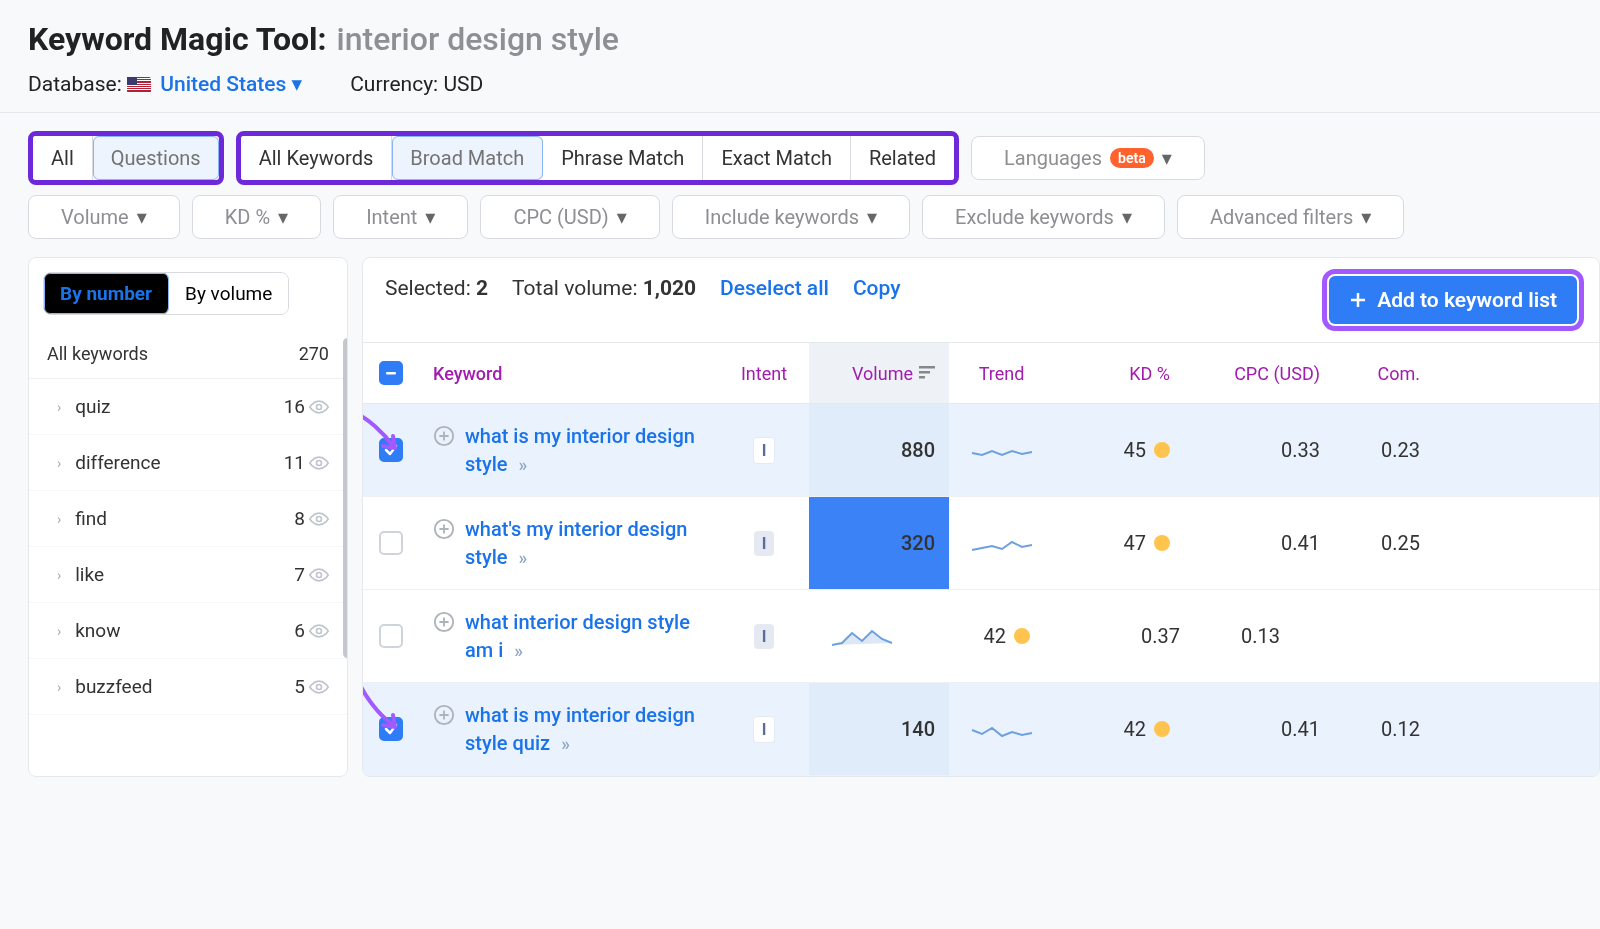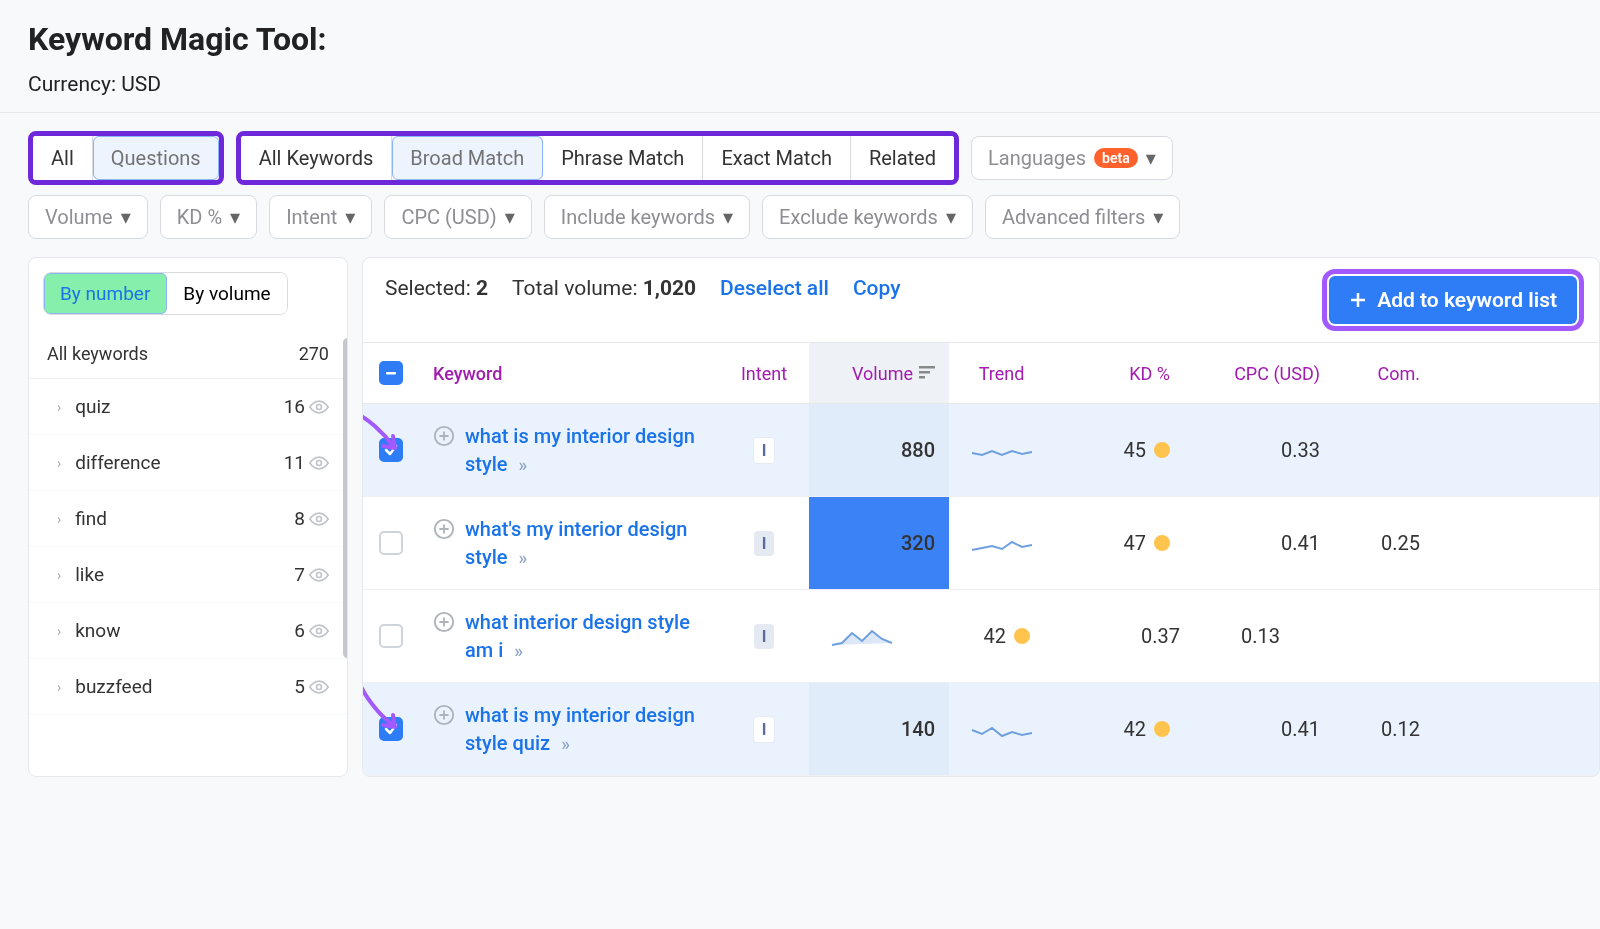--- a/index.html
+++ b/index.html
@@ -12,30 +12,30 @@
 .flag { display: inline-block; width: 24px; height: 16px; background: linear-gradient(#b22234 0 7%, #fff 7% 14%, #b22234 14% 21%, #fff 21% 28%, #b22234 28% 35%, #fff 35% 42%, #b22234 42% 49%, #fff 49% 56%, #b22234 56% 63%, #fff 63% 70%, #b22234 70% 77%, #fff 77% 84%, #b22234 84% 91%, #fff 91% 100%); position: relative; border-radius: 2px; vertical-align: middle; margin-right: 4px; }
 .flag::after { content:""; position:absolute; top:0; left:0; width:10px; height:8px; background:#3c3b6e; }
 .db-link { color: #1a73e8; font-weight: 500; cursor: pointer; }
 .chev { color: #1a73e8; }
 .hr { height: 1px; background: #e6e8ec; border: none; }
 .filter-bar { padding: 18px 28px 10px; display: flex; flex-wrap: wrap; gap: 12px; align-items: center; }
 .seg { display: inline-flex; border: 5px solid #6d28d9; border-radius: 8px; overflow: hidden; background: #fff; align-items: center; }
 .seg-btn { padding: 10px 18px; font-size: 20px; color: #333; background: #fff; border: none; border-right: 1px solid #d7dbe0; cursor: pointer; }
 .seg-btn:last-child { border-right: none; }
 .seg-btn.active { background: #eef4fe; color: #737373; outline: 1.5px solid #8bb4f7; outline-offset: -1.5px; border-radius: 6px; }
-.pill { display: inline-flex; align-items: center; gap: 8px; padding: 9px 16px; font-size: 20px; color: #8e8e93; background: #fff; border: 1px solid #d7dbe0; border-radius: 8px; cursor: pointer; }
+.pill { display: inline-flex; align-items: center; gap: 8px; padding: 9px 32px; font-size: 20px; color: #8e8e93; background: #fff; border: 1px solid #d7dbe0; border-radius: 8px; cursor: pointer; }
 .pill .chev { color: #666; }
 .beta-badge { background: #ff622d; color: #fff; font-size: 14px; font-weight: 600; padding: 2px 8px; border-radius: 10px; }
 .filter-row2 { padding: 0 28px 18px; display: flex; gap: 12px; flex-wrap: wrap; }
 .content { display: flex; gap: 14px; padding: 0 0 0 28px; }
 .sidebar { width: 320px; background: #fff; border: 1px solid #e6e8ec; border-radius: 8px; overflow: hidden; position: relative; }
 .side-seg { margin: 14px; display: inline-flex; border: 1px solid #d7dbe0; border-radius: 8px; overflow: hidden; }
 .side-seg-btn { padding: 9px 16px; font-size: 19px; background: #fff; border: none; cursor: pointer; border-right: 1px solid #d7dbe0; }
 .side-seg-btn:last-child { border-right: none; }
-.side-seg-btn.active { background: #86efac; color: #1a73e8; outline: 1.5px solid #8bb4f7; outline-offset: -1.5px; border-radius: 6px; }
+.side-seg-btn.active { background: #000000; color: #1a73e8; outline: 1.5px solid #8bb4f7; outline-offset: -1.5px; border-radius: 6px; font-weight: bold; }
 .side-head { display: flex; justify-content: space-between; padding: 14px 18px; font-size: 18px; border-bottom: 1px solid #eef0f3; }
 .side-item { display: flex; align-items: center; justify-content: space-between; padding: 16px 18px 16px 28px; font-size: 19px; color: #333; border-bottom: 1px solid #f6f7f9; cursor: pointer; }
 .side-item-left { display: flex; align-items: center; gap: 14px; }
 .side-arrow { color: #aaa; font-size: 14px; }
 .side-count { display: flex; align-items: center; gap: 4px; color: #333; }
 .eye-icon { width: 20px; height: 20px; color: #c0c4cc; }
 .scrollbar-stub { position: absolute; right: -5px; top: 80px; width: 9px; height: 320px; background: #c4c8ce; border-radius: 5px; }
 .main { flex: 1; background: #fff; border: 1px solid #e6e8ec; border-radius: 8px; overflow: hidden; position: relative; }
 .main-top { display: flex; align-items: flex-start; justify-content: space-between; padding: 18px 22px; font-size: 21px; }
 .main-top-left { display: flex; align-items: center; gap: 24px; color: #333; }
@@ -72,22 +72,29 @@
 .callout-arrow { position: absolute; color: #a259ff; }
 .callout-arrow svg { width: 48px; height: 100px; overflow: visible; }
 .callout-top { position: absolute; right: 44px; top: -110px; color: #a259ff; }
 </style>
 </head>
 <body>
 
 <div class="header">
   <div class="title">
     <span>Keyword Magic Tool:</span>
+    <span class="title-sub">interior design style</span>
   </div>
   <div class="meta-row">
+    <div>
+      <span class="meta-label">Database:</span>
+      <span class="flag"></span>
+      <span class="db-link">United States</span>
+      <span class="chev">▾</span>
+    </div>
     <div>
       <span class="meta-label">Currency:</span>
       <span>USD</span>
     </div>
   </div>
 </div>
 
 <hr class="hr">
 
 <div class="filter-bar">
@@ -308,20 +315,21 @@
           <div class="td col-trend">
             <svg class="trend-svg" viewBox="0 0 64 26">
               <path d="M2 16 L12 18 L22 14 L32 18 L42 14 L52 17 L62 15" stroke="#6ea0e0" stroke-width="2" fill="none"></path>
             </svg>
           </div>
           <div class="td col-kd">
             <span>45</span>
             <span class="kd-dot "></span>
           </div>
           <div class="td col-cpc">0.33</div>
+          <div class="td col-com">0.23</div>
         </div>
         <div class="row">
           <div class="td col-chk">
             <div class="chk"></div>
           </div>
           <div class="td col-kw">
             <div class="kw-cell">
               <svg class="plus-circle" viewBox="0 0 24 24" fill="none" stroke="currentColor" stroke-width="2">
                 <circle cx="12" cy="12" r="10"></circle>
                 <path d="M12 7v10M7 12h10"></path>

